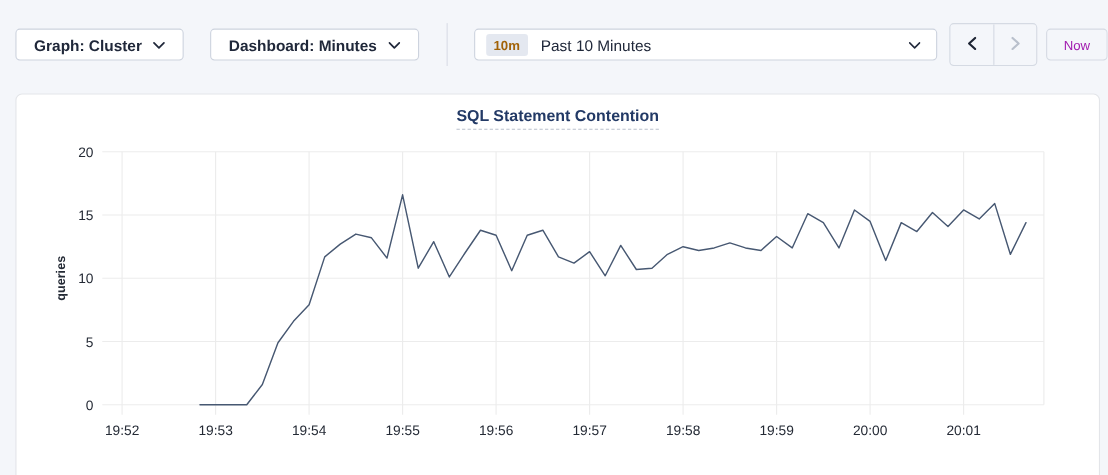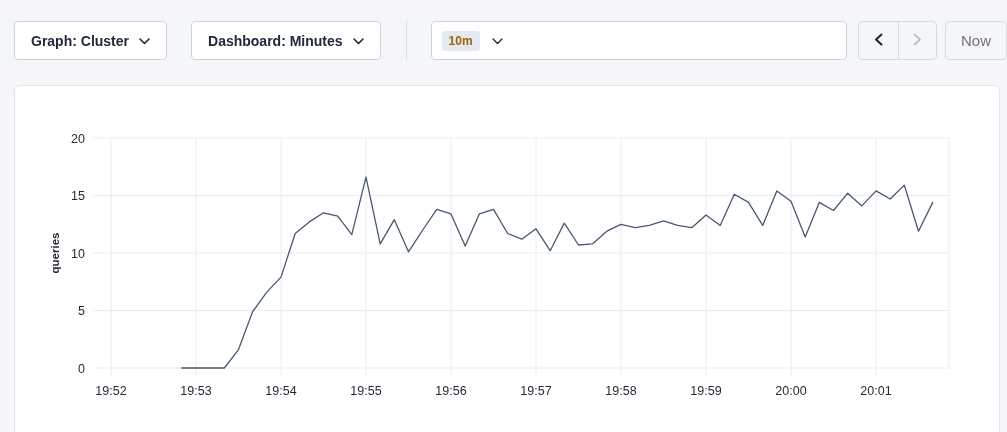--- a/index.html
+++ b/index.html
@@ -1,36 +1,36 @@
 <!DOCTYPE html>
 <html><head>
 <meta charset="utf-8">
 <style>
   html,body{margin:0;padding:0;width:1007px;height:432px;overflow:hidden;
     background:#f4f6fa;font-family:"Liberation Sans",sans-serif;}
   *{box-sizing:border-box;}
 
   
   .topbar{display:flex;align-items:center;padding:14px 0 0 14px;height:67px;}
-  .btn{display:flex;align-items:center;height:39px;border:1px solid #cdd3de;
+  .btn{display:flex;align-items:center;height:29px;border:1px solid #cdd3de;
     border-radius:4px;background:#fff;cursor:pointer;font-family:inherit;}
   .dropdown-btn{padding:0 16px;gap:10px;}
   .dropdown-btn .lbl{font-size:14px;font-weight:600;color:#20283a;white-space:nowrap;}
   .divider{width:1px;height:39px;background:#d9dde5;margin-left:25px;}
   .time-picker{margin-left:24px;width:424px;padding:0 14px 0 10px;gap:12px;}
   .badge{background:#e4e8f0;border-radius:3px;padding:3px 7px;font-size:12px;
     font-weight:700;color:#a16207;}
   .time-label{flex:1;font-size:14px;color:#20283a;text-align:left;}
   .arrow-group{display:flex;margin-left:11px;height:39px;border:1px solid #d5dae3;
     border-radius:4px;background:transparent;overflow:hidden;}
   .arrow-btn{width:39px;height:37px;display:flex;align-items:center;justify-content:center;
     background:transparent;border:none;cursor:pointer;}
   .arrow-btn + .arrow-btn{border-left:1px solid #d5dae3;}
   .now-btn{margin-left:8px;padding:0 15px;background:transparent;border:1px solid #d5dae3;
-    font-size:15px;font-weight:500;color:#737373;}
+    font-size:12px;font-weight:500;color:#a21caf;}
 
   
   .card{position:relative;margin:18px 7px 0 14px;width:986px;height:360px;
     background:#fff;border:1px solid #e3e5e9;border-radius:6px;}
   .chart-title-row{position:relative;z-index:2;text-align:center;padding-top:11px;}
   .chart-title{display:inline-block;font-size:14.5px;font-weight:700;color:#233a66;
     border-bottom:1.5px dashed #b9c0cc;padding-bottom:3px;cursor:pointer;}
   .chart-svg{position:absolute;left:0;top:0;z-index:1;}
   .grid{stroke:#ececec;stroke-width:1;}
   .ytick,.xtick{font-size:12.5px;fill:#242a35;font-family:"Liberation Sans",sans-serif;}
@@ -57,20 +57,21 @@
       <svg width="11" height="7" viewBox="0 0 11 7">
           <path d="M1 1 L5.5 5.5 L10 1" stroke="#20283a" stroke-width="1.6" fill="none" stroke-linecap="round" stroke-linejoin="round"></path>
         </svg>
     </span>
   </button>
 
   <div class="divider"></div>
 
   <button class="btn time-picker">
     <span class="badge">10m</span>
+    <span class="time-label">Past 10 Minutes</span>
     <span>
       <svg width="11" height="7" viewBox="0 0 11 7">
           <path d="M1 1 L5.5 5.5 L10 1" stroke="#20283a" stroke-width="1.4" fill="none" stroke-linecap="round" stroke-linejoin="round"></path>
         </svg>
     </span>
   </button>
 
   <div class="arrow-group">
     <button class="arrow-btn">
       <span>
@@ -85,20 +86,23 @@
             <path d="M1.5 1.5 L7 6.5 L1.5 11.5" stroke="#b9c0cc" stroke-width="2" fill="none" stroke-linecap="round" stroke-linejoin="round"></path>
           </svg>
       </span>
     </button>
   </div>
 
   <button class="btn now-btn">Now</button>
 </div>
 
 <div class="card">
+  <div class="chart-title-row">
+    <span class="chart-title">SQL Statement Contention</span>
+  </div>
   <svg class="chart-svg" width="986" height="340">
       <g>
         <line class="grid" x1="78" y1="282.0" x2="934" y2="282.0"></line>
         <text class="ytick" x="70" y="286.5" text-anchor="end">0</text>
         <line class="grid" x1="78" y1="224.5" x2="934" y2="224.5"></line>
         <text class="ytick" x="70" y="229" text-anchor="end">5</text>
         <line class="grid" x1="78" y1="167.0" x2="934" y2="167.0"></line>
         <text class="ytick" x="70" y="171.5" text-anchor="end">10</text>
         <line class="grid" x1="78" y1="109.5" x2="934" y2="109.5"></line>
         <text class="ytick" x="70" y="114" text-anchor="end">15</text>

